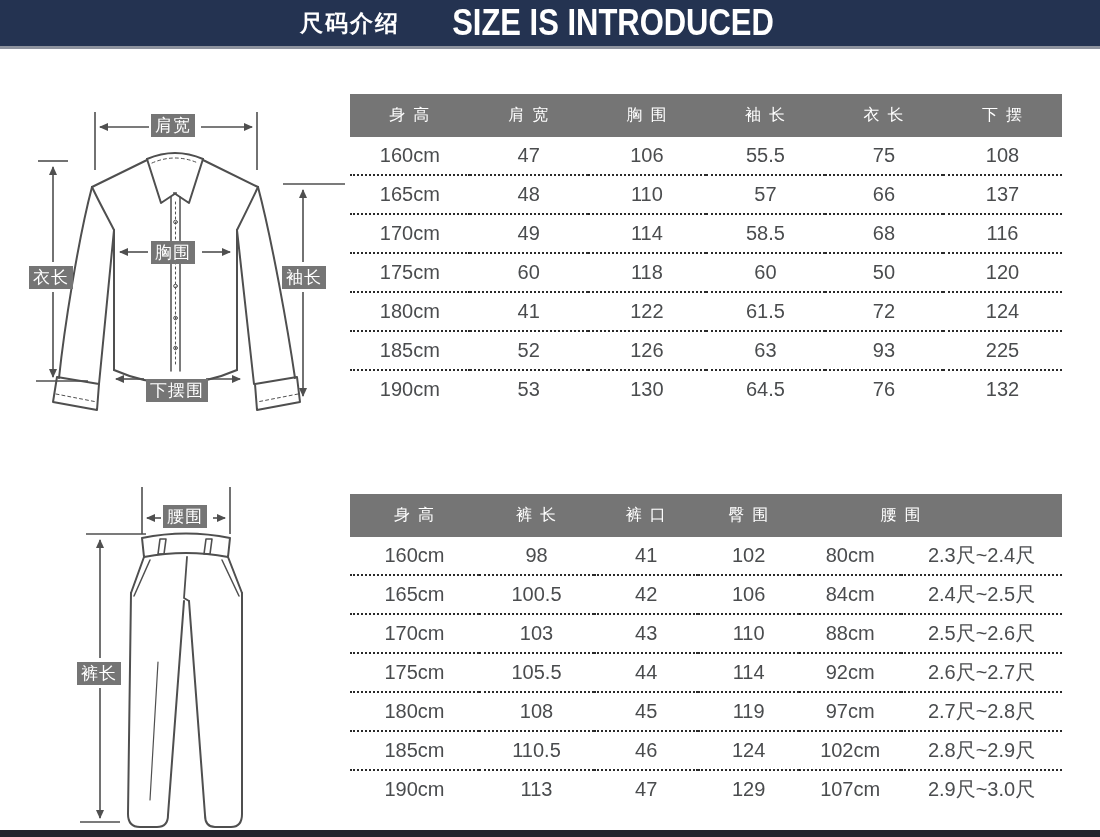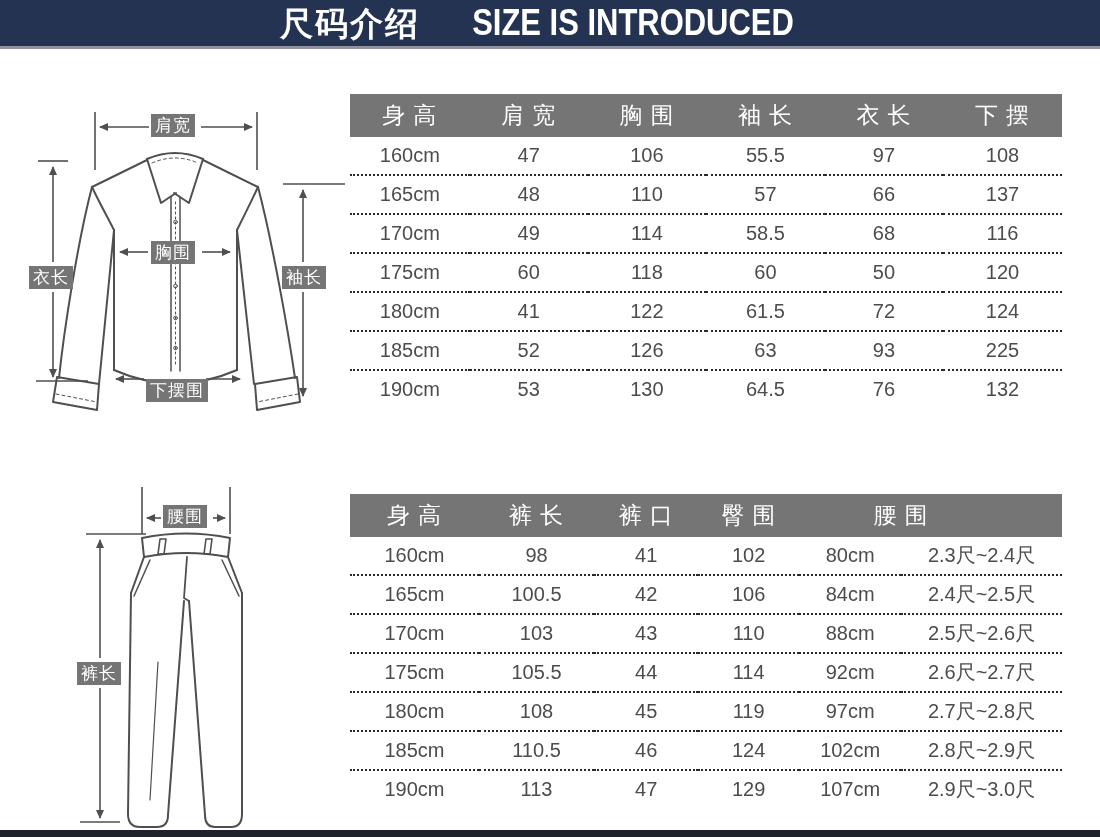--- a/index.html
+++ b/index.html
@@ -10,33 +10,33 @@
   }
   .page{position:absolute;inset:0;width:1100px;height:837px;}
 
   
   .banner{
     position:absolute;left:0;top:0;width:1100px;height:46px;
     background:#243351;border-bottom:3px solid #8e939e;
     display:flex;align-items:center;justify-content:center;gap:26px;
     color:#ffffff;
   }
-  .banner .cn{font-size:33px;font-weight:bold;letter-spacing:2px;line-height:1;}
+  .banner .cn{font-size:23px;font-weight:bold;letter-spacing:2px;line-height:1;}
   .banner .en{
     font-size:36px;font-weight:bold;line-height:1;display:inline-block;
     transform:scaleX(0.86);transform-origin:center;letter-spacing:0px;white-space:nowrap;
   }
 
   
   table.size-table{
     position:absolute;left:350px;width:712px;border-collapse:collapse;table-layout:fixed;
     font-size:20px;color:#4a4c4e;
   }
   table.size-table thead th{
-    background:#757575;color:#ffffff;font-weight:normal;font-size:23px;
+    background:#757575;color:#ffffff;font-weight:normal;font-size:16px;
     height:41px;letter-spacing:8px;padding-left:8px;text-align:center;vertical-align:middle;
   }
   table.size-table tbody td{
     height:37px;text-align:center;vertical-align:middle;padding:0;
   }
   table.size-table tbody tr:not(:last-child) td{
     border-bottom:2px dotted #2a2a2a;
   }
   #shirt-table{top:94px;}
   #pants-table{top:494px;}
@@ -197,21 +197,21 @@
         <th>衣长</th>
         <th>下摆</th>
       </tr>
     </thead>
     <tbody>
         <tr>
           <td>160cm</td>
           <td>47</td>
           <td>106</td>
           <td>55.5</td>
-          <td>97</td>
+          <td>75</td>
           <td>108</td>
         </tr>
         <tr>
           <td>165cm</td>
           <td>48</td>
           <td>110</td>
           <td>57</td>
           <td>66</td>
           <td>137</td>
         </tr>

